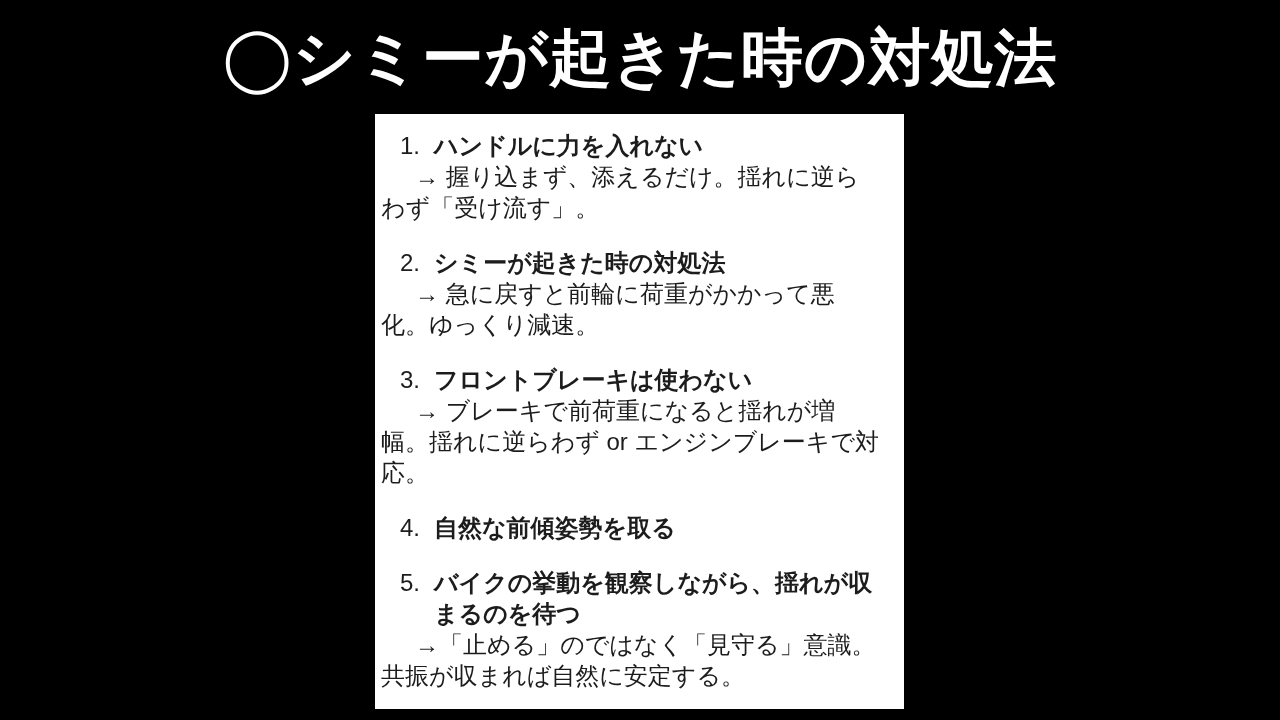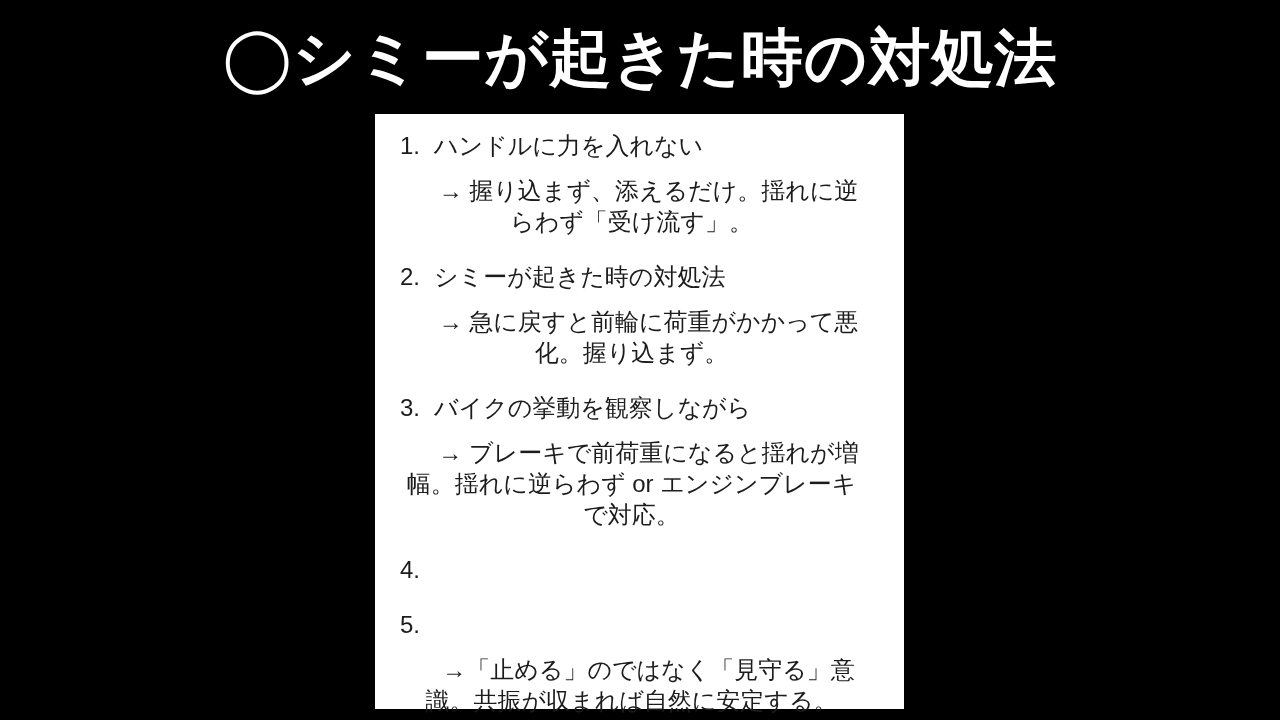--- a/index.html
+++ b/index.html
@@ -48,26 +48,25 @@
   .item-heading {
     display: flex;
     padding-left: 19px;
   }
   .item-num {
     flex: 0 0 34px;
     font-weight: normal;
   }
   .item-title {
     flex: 1;
-    font-weight: normal;
+    font-weight: bold;
   }
   .item-body {
-    margin: 14px;
+    margin: 0;
     text-indent: 34px;
-    text-align: center;
   }
 </style>
 </head>
 <body>
 
 <div class="stage">
 
   <div class="title">◯シミーが起きた時の対処法</div>
 
   <div class="card">
@@ -78,38 +77,40 @@
         <span class="item-title">ハンドルに力を入れない</span>
       </div>
       <p class="item-body">→ 握り込まず、添えるだけ。揺れに逆らわず「受け流す」。</p>
     </div>
 
     <div class="item">
       <div class="item-heading">
         <span class="item-num">2.</span>
         <span class="item-title">シミーが起きた時の対処法</span>
       </div>
-      <p class="item-body">→ 急に戻すと前輪に荷重がかかって悪化。握り込まず。</p>
+      <p class="item-body">→ 急に戻すと前輪に荷重がかかって悪化。ゆっくり減速。</p>
     </div>
 
     <div class="item">
       <div class="item-heading">
         <span class="item-num">3.</span>
-        <span class="item-title">バイクの挙動を観察しながら</span>
+        <span class="item-title">フロントブレーキは使わない</span>
       </div>
       <p class="item-body">→ ブレーキで前荷重になると揺れが増幅。揺れに逆らわず or エンジンブレーキで対応。</p>
     </div>
 
     <div class="item">
       <div class="item-heading">
         <span class="item-num">4.</span>
+        <span class="item-title">自然な前傾姿勢を取る</span>
       </div>
     </div>
 
     <div class="item">
       <div class="item-heading">
         <span class="item-num">5.</span>
+        <span class="item-title">バイクの挙動を観察しながら、揺れが収まるのを待つ</span>
       </div>
       <p class="item-body">→「止める」のではなく「見守る」意識。共振が収まれば自然に安定する。</p>
     </div>
 
   </div>
 </div>
 
 </body></html>

